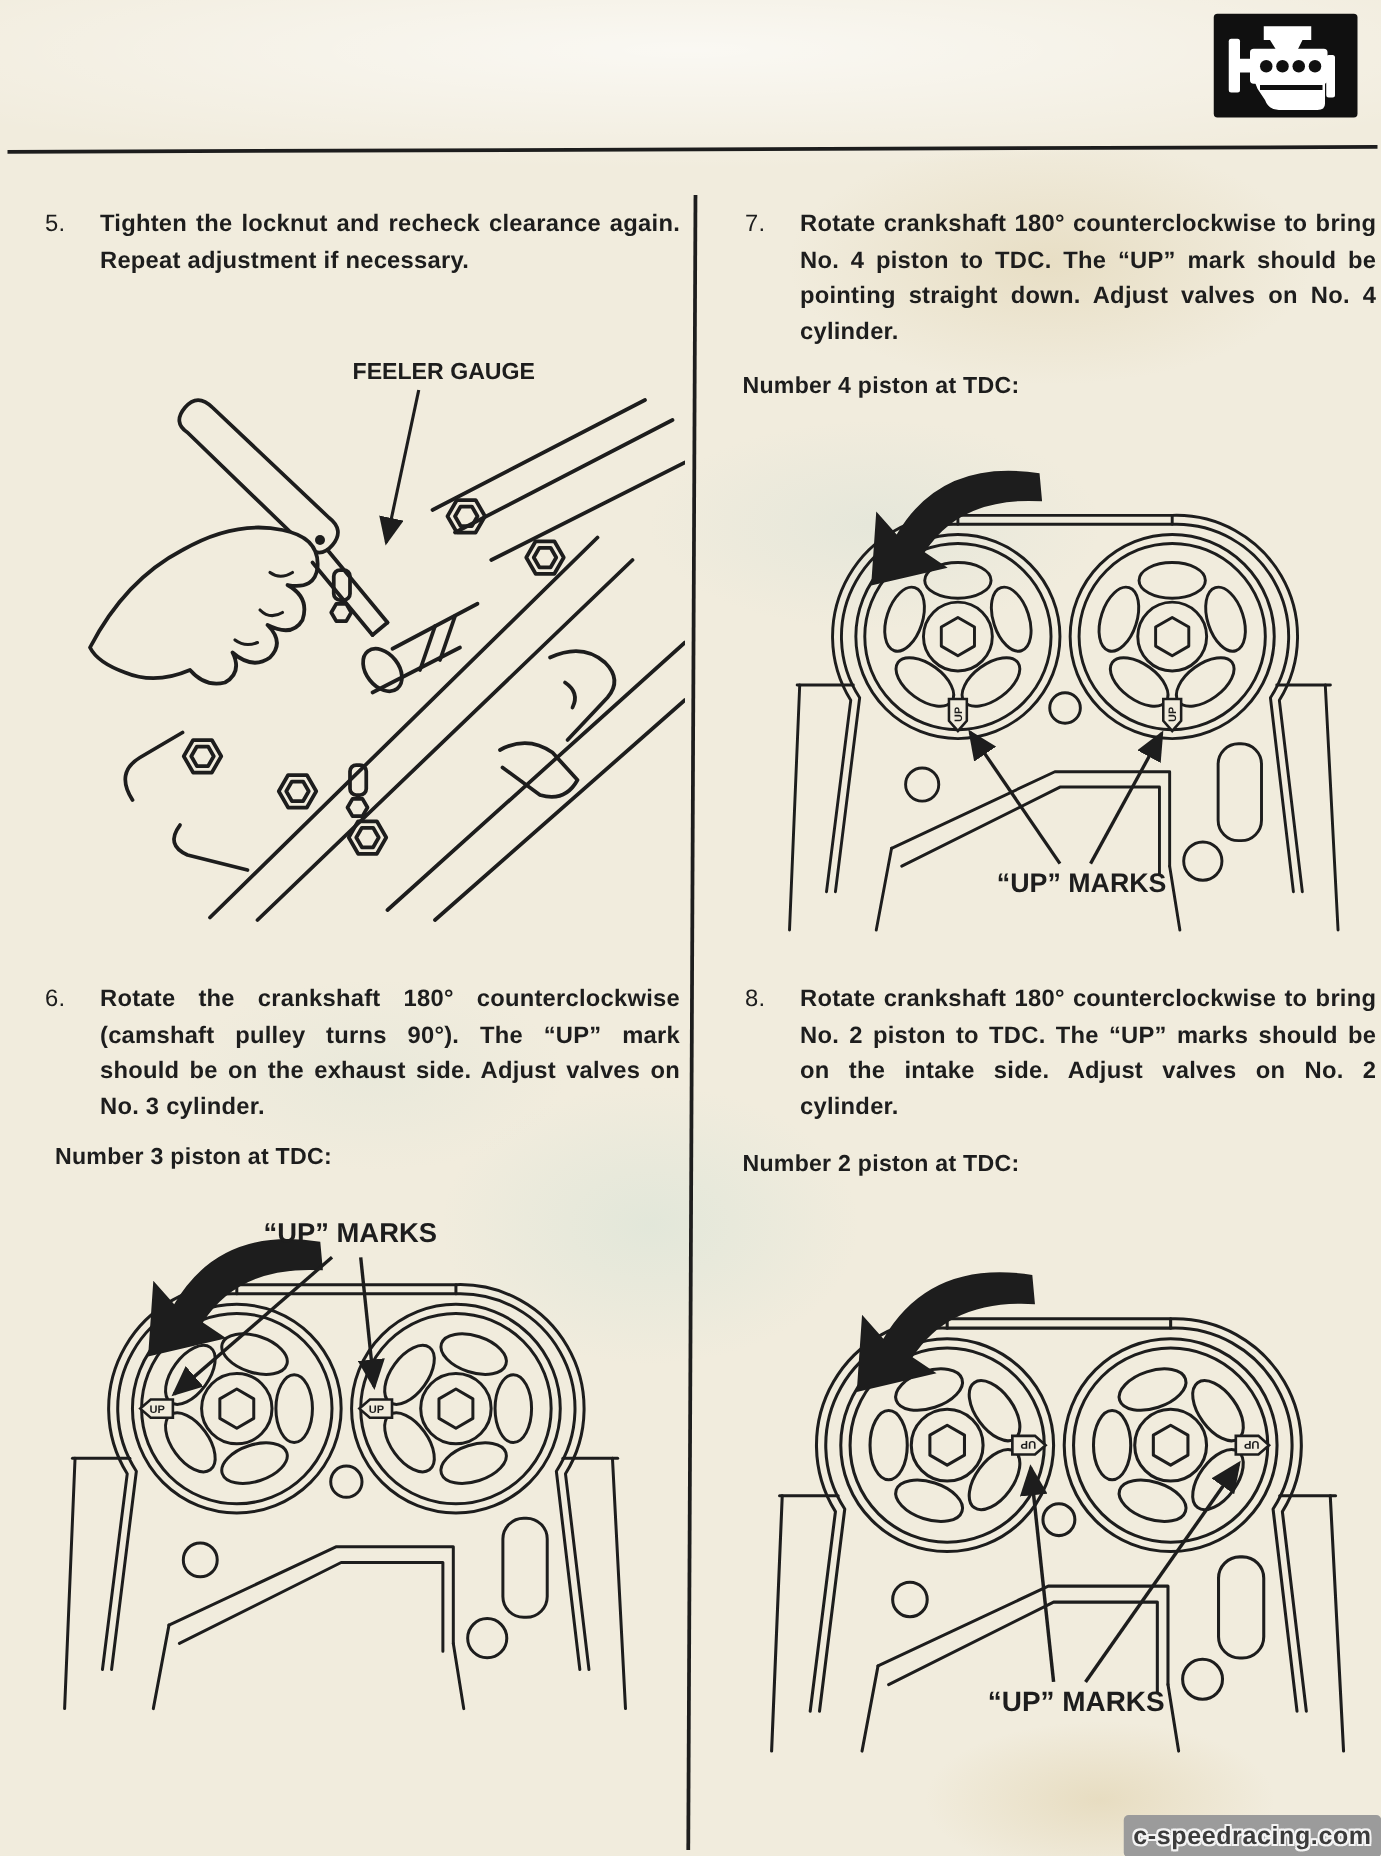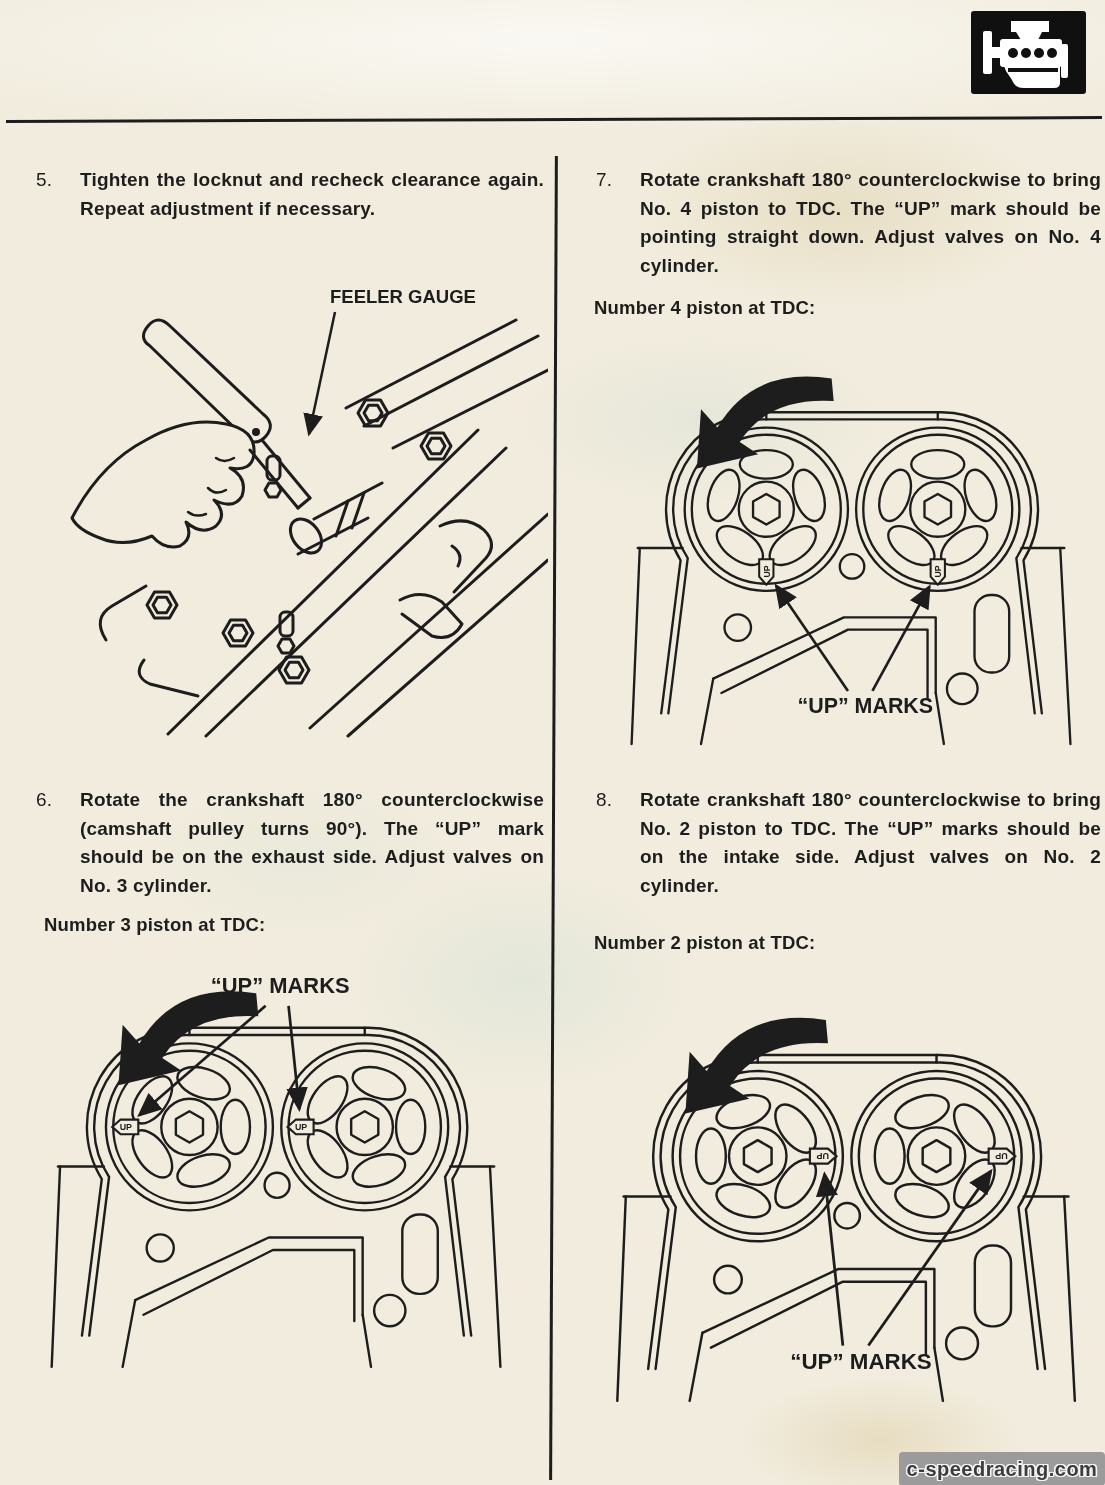--- a/index.html
+++ b/index.html
@@ -16,21 +16,21 @@
   }
   .rule{position:absolute; background:#1d1d1d;}
   #top-rule{left:6px; top:118px; width:1096px; height:3px; transform:rotate(-0.2deg);}
   #col-divider{left:552px; top:156px; width:3px; height:1324px; transform:rotate(0.25deg);}
   #engine-badge{position:absolute; left:971px; top:11px; width:115px; height:83px;
         background:#101010; border-radius:3px;}
   .step{position:absolute; display:flex; font-size:19px; line-height:1.5; letter-spacing:0.2px;}
   .step-num{width:44px; flex-shrink:0;}
   .step-text{flex:1; text-align:justify;font-weight:bold;}
   .caption{position:absolute; font-size:18.5px; font-weight:700; letter-spacing:0.2px;}
-  #feeler-label{position:absolute; left:282px; top:286px; font-size:18.5px; font-weight:700;margin-left:48px;}
+  #feeler-label{position:absolute; left:282px; top:286px; font-size:18.5px; font-weight:700;}
   .illus{position:absolute;}
   .illus svg{display:block; width:100%; height:100%;}
   #note{position:absolute; left:596px; top:1420px; width:505px; font-size:19px; line-height:1.5;}
   #watermark{position:absolute; left:899px; top:1452px; width:206px; height:34px;
         background:#9b9b9b; border-radius:4px; display:flex; align-items:center; justify-content:center;
         font-size:20px; font-weight:700; color:#3c3c3c; letter-spacing:0.5px;
         text-shadow:-1.4px -1.4px 0 #f4f4f4, 1.4px -1.4px 0 #f4f4f4, -1.4px 1.4px 0 #f4f4f4,
                     1.4px 1.4px 0 #f4f4f4, 0 -1.4px 0 #f4f4f4, 0 1.4px 0 #f4f4f4,
                     -1.4px 0 0 #f4f4f4, 1.4px 0 0 #f4f4f4;}
 </style>
@@ -258,21 +258,21 @@
         <path d="M 252 336 L 307.8 233.9" stroke="#1d1d1d" stroke-width="2.6" fill="none" marker-end="url(#ah-n4)"></path>
       <text x="245" y="358" text-anchor="middle" font-size="21" font-weight="700" fill="#1d1d1d">“UP” MARKS</text>
     </svg>
     </div>
 
   <div class="step" style="left:596px; top:786px; width:505px;">
     <div class="step-num">8.</div>
     <div class="step-text">Rotate crankshaft 180° counterclockwise to bring No. 2 piston to TDC. The “UP” marks should be on the intake side. Adjust valves on No. 2 cylinder.</div>
   </div>
 
-  <div class="caption" style="left:594px; top:920px;margin-top:12px;">Number 2 piston at TDC:</div>
+  <div class="caption" style="left:594px; top:920px;">Number 2 piston at TDC:</div>
 
   <div class="illus" style="left:600px; top:988px; width:490px; height:415px;">
       <svg viewBox="0 0 460 390">
       <defs>
           <marker id="ah-n2" markerWidth="10" markerHeight="8" refX="8" refY="4" orient="auto">
         <path d="M0,0 L9,4 L0,8 Z" fill="#1d1d1d"></path>
           </marker>
         </defs>
       <g stroke="#1d1d1d" stroke-width="2.3" fill="none" stroke-linecap="round" stroke-linejoin="round">
         <path d="M 52 358 L 71 206 A 88 88 0 0 1 148 70 L 316 70 A 88 88 0 0 1 393 206 L 411 358"></path>

